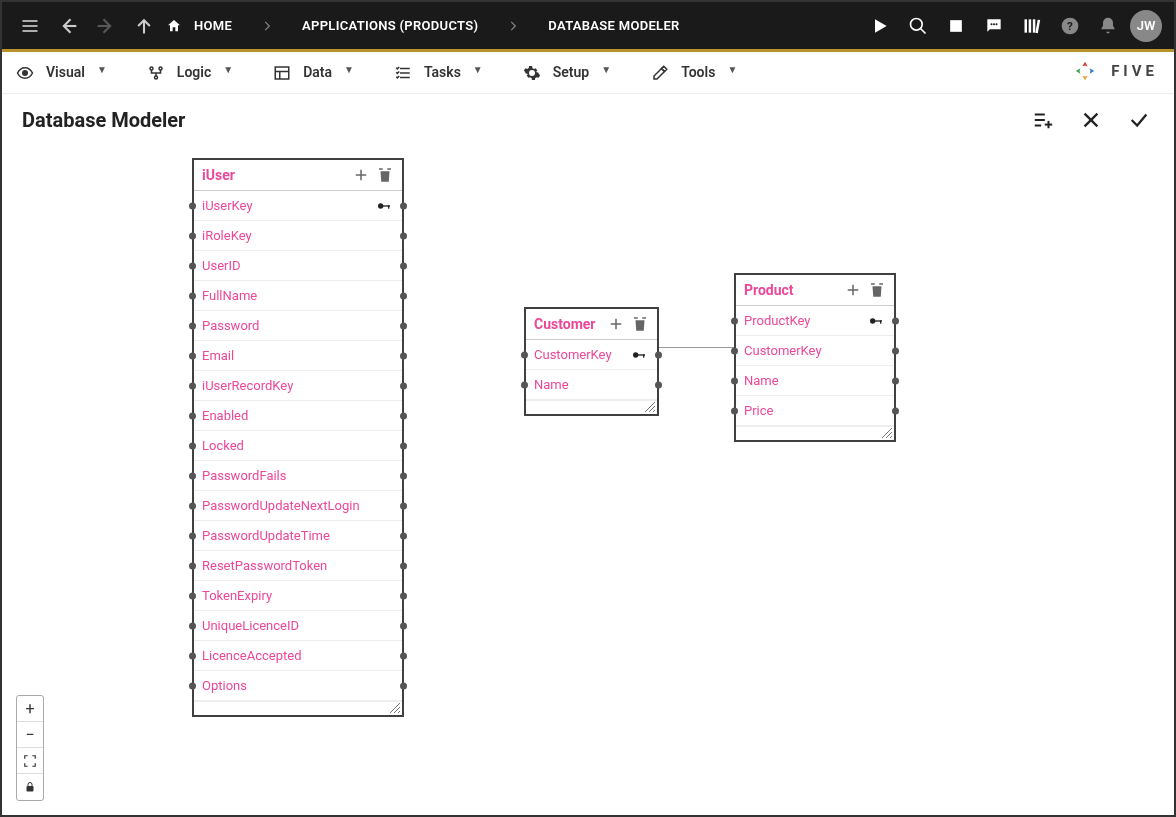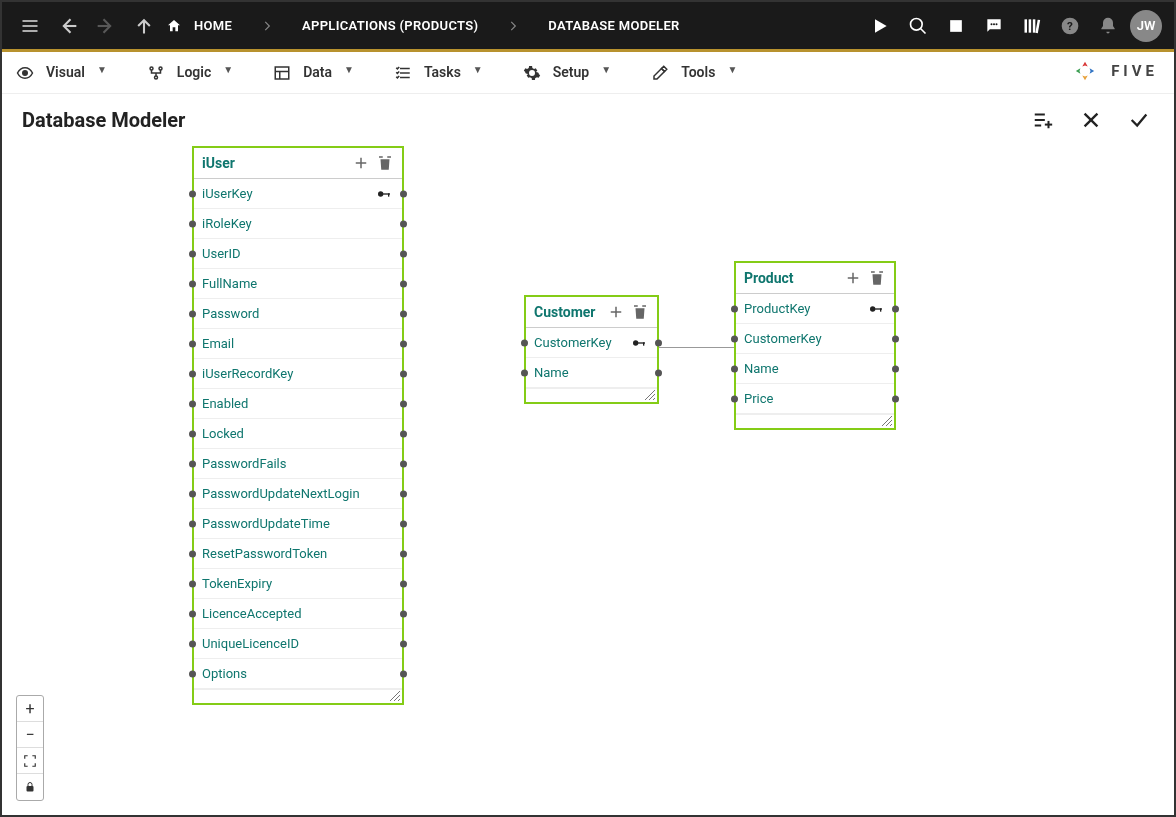--- a/index.html
+++ b/index.html
@@ -21,21 +21,21 @@
     .menuitem .tri { font-size:10px; color:#555; }
     .five-logo { position:absolute; right: 16px; top: 8px; display:flex; align-items:center; gap:15px;}
     
     .page-header { display:flex; align-items:center; padding: 8px 20px 0 20px; }
     .page-title { font-size: 20px; font-weight: 700; color:#222; }
     .header-actions { margin-left:auto; display:flex; gap:18px; align-items:center; }
     .header-actions .hact { width:30px; height:30px; display:flex; align-items:center; justify-content:center; cursor:pointer; color:#222; }
     .header-actions .hact svg { width: 22px; height: 22px; }
     
     .canvas { position: relative; width: 100%; height: calc(100% - 50px - 42px - 44px); background:#fff;}
-    .table-node { position:absolute; border:2px solid #84cc16; background:#fff; font-size:13px; color:#0f766e; }
+    .table-node { position:absolute; border:2px solid #404040; background:#fff; font-size:13px; color:#ec4899;margin-top:12px; }
     .table-node .th { display:flex; align-items:center; padding:6px 8px; font-weight:700; border-bottom:1px solid #ccc; gap:6px;}
     .table-node .th .tname { flex:1; font-size:14px;}
     .table-node .th .ticon { width:18px; height:18px; color:#666; cursor:pointer; display:flex; align-items:center; justify-content:center;}
     .table-node .trow { display:flex; align-items:center; padding:6px 8px; border-bottom:1px solid #eee; position:relative; min-height:30px;}
     .table-node .trow:last-of-type { border-bottom:none;}
     .table-node .trow .fname { flex:1; }
     .table-node .trow .key { width:18px; color:#333;}
     .table-node .dot { width:7px; height:7px; background:#555; border-radius:50%; position:absolute;}
     .table-node .dot.left { left:-5px; top:50%; transform:translateY(-50%);}
     .table-node .dot.right { right:-5px; top:50%; transform:translateY(-50%);}
@@ -327,26 +327,26 @@
         <span class="fname">ResetPasswordToken</span>
         <span class="dot right"></span>
       </div>
     <div class="trow">
         <span class="dot left"></span>
         <span class="fname">TokenExpiry</span>
         <span class="dot right"></span>
       </div>
     <div class="trow">
         <span class="dot left"></span>
+        <span class="fname">UniqueLicenceID</span>
+        <span class="dot right"></span>
+      </div>
+    <div class="trow">
+        <span class="dot left"></span>
         <span class="fname">LicenceAccepted</span>
-        <span class="dot right"></span>
-      </div>
-    <div class="trow">
-        <span class="dot left"></span>
-        <span class="fname">UniqueLicenceID</span>
         <span class="dot right"></span>
       </div>
     <div class="trow">
         <span class="dot left"></span>
         <span class="fname">Options</span>
         <span class="dot right"></span>
       </div>
     <div class="footer"></div>
     <svg class="resize-h" viewBox="0 0 10 10">
         <line x1="0" y1="10" x2="10" y2="0" stroke="#777"></line>

